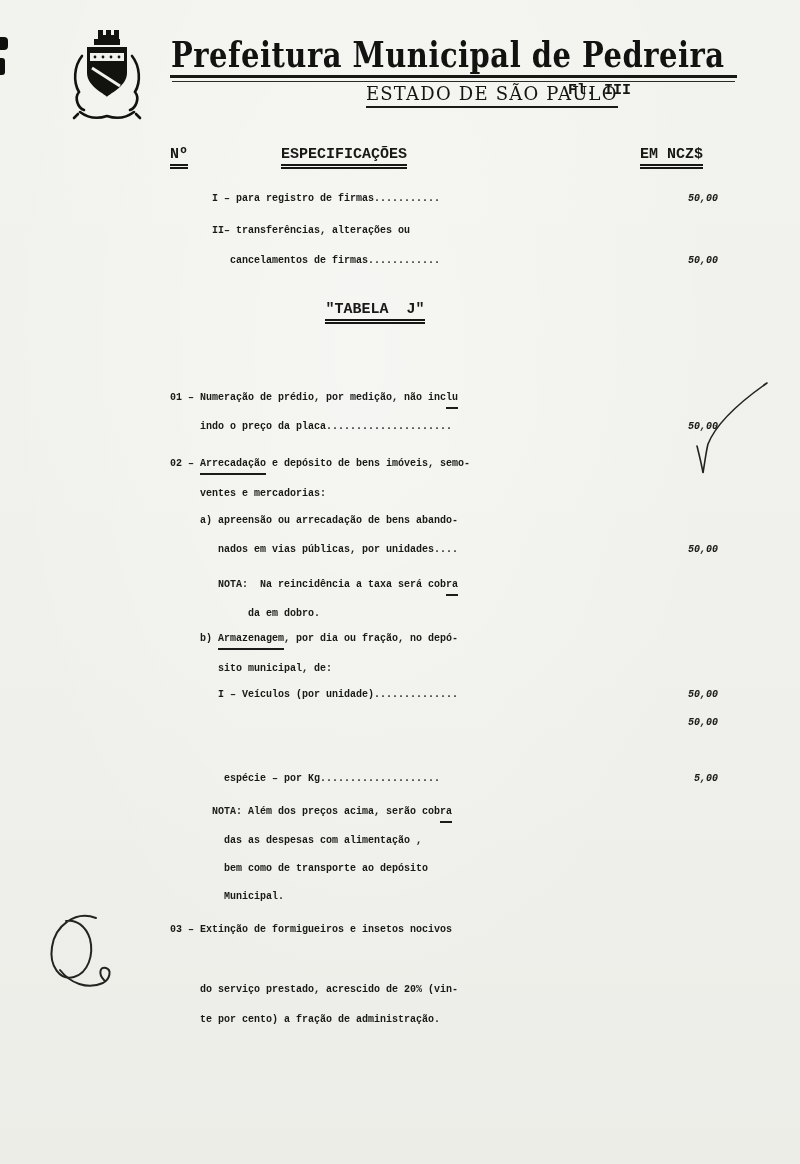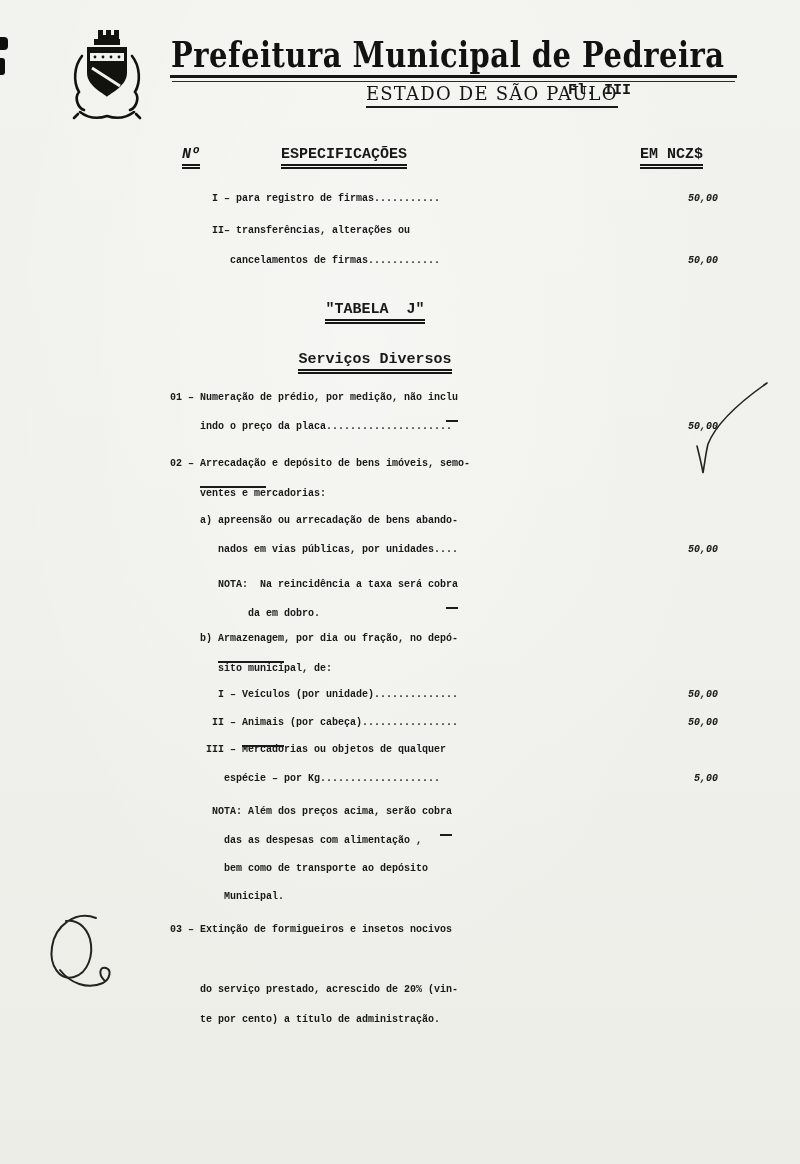--- a/index.html
+++ b/index.html
@@ -31,31 +31,31 @@
     position:absolute; left:556px; top:82px;
     font-family:"Liberation Mono","DejaVu Sans Mono",monospace;
     font-weight:700; font-size:15px; color:#151513; white-space:pre;padding-left:12px;
   }
   
   .colhead{
     position:absolute; top:146px;
     font-family:"Liberation Mono","DejaVu Sans Mono",monospace;
     font-weight:700; font-size:15px; color:#171715; white-space:pre;
   }
-  .ch-num{left:182px;font-style:italic;} .ch-spec{left:281px;} .ch-cur{left:640px;}
+  .ch-num{left:170px;} .ch-spec{left:281px;} .ch-cur{left:640px;}
   .dbl{border-bottom:5px double #171715; padding-bottom:1px;}
   
   .bl{
     position:absolute; left:170px; width:548px;
     font-family:"Liberation Mono","DejaVu Sans Mono",monospace;
     font-weight:700; font-size:10px; line-height:20px; color:#191917;
     white-space:pre;
   }
   .bl .val{position:absolute; right:0; top:0;font-style:italic;}
-  .u{border-bottom:2px solid #1b1b19; padding-bottom:17px;}
+  .u{border-bottom:2px solid #1b1b19; padding-bottom:4px;}
   .bh{
     position:absolute; left:170px; width:410px; text-align:center;
     font-family:"Liberation Mono","DejaVu Sans Mono",monospace;
     font-weight:700; font-size:15px; color:#191917; white-space:pre;
   }
   
   .overlay{position:absolute; left:0; top:0; width:800px; height:1164px; pointer-events:none;}
   .artifact{position:absolute; background:#0f0f0d;}
   .art1{left:0; top:37px;  width:8px;  height:13px; border-radius:0 4px 4px 0;}
   .art2{left:0; top:58px;  width:5px;  height:17px; border-radius:0 3px 3px 0;}
@@ -95,43 +95,41 @@
 
   <div class="colhead ch-num"><span class="dbl">Nº</span></div>
   <div class="colhead ch-spec"><span class="dbl">ESPECIFICAÇÕES</span></div>
   <div class="colhead ch-cur"><span class="dbl">EM NCZ$</span></div>
 
   <div class="bl" style="top:189px"><span><span>       I – para registro de firmas...........</span></span><span class="val">50,00</span></div>
   <div class="bl" style="top:221px"><span><span>       II– transferências, alterações ou</span></span></div>
   <div class="bl" style="top:251px"><span><span>          cancelamentos de firmas............</span></span><span class="val">50,00</span></div>
 
   <div class="bh" style="top:301px"><span class="dbl">"TABELA  J"</span></div>
-  <div class="bh" style="top:351px"><span class="dbl">Serviços Diversos</span></div>
 
   <div class="bl" style="top:388px"><span><span>01 – Numeração de prédio, por medição, não inc</span><span class="u">lu</span></span></div>
   <div class="bl" style="top:417px"><span><span>     indo o preço da placa.....................</span></span><span class="val">50,00</span></div>
   <div class="bl" style="top:454px"><span><span>02 – </span><span class="u">Arrecadação</span><span> e depósito de bens imóveis, semo-</span></span></div>
   <div class="bl" style="top:484px"><span><span>     ventes e mercadorias:</span></span></div>
   <div class="bl" style="top:511px"><span><span>     a) apreensão ou arrecadação de bens abando-</span></span></div>
   <div class="bl" style="top:540px"><span><span>        nados em vias públicas, por unidades....</span></span><span class="val">50,00</span></div>
   <div class="bl" style="top:575px"><span><span>        NOTA:  Na reincidência a taxa será cob</span><span class="u">ra</span></span></div>
   <div class="bl" style="top:604px"><span><span>             da em dobro.</span></span></div>
   <div class="bl" style="top:629px"><span><span>     b) </span><span class="u">Armazenagem</span><span>, por dia ou fração, no depó-</span></span></div>
   <div class="bl" style="top:659px"><span><span>        sito municipal, de:</span></span></div>
   <div class="bl" style="top:685px"><span><span>        I – Veículos (por unidade)..............</span></span><span class="val">50,00</span></div>
-  <div class="bl" style="top:713px"><span><span>       II – </span><span class="u">Animais</span><span> (por cabeça)................</span></span><span class="val">50,00</span></div>
-  <div class="bl" style="top:740px"><span><span>      III – Mercadorias ou objetos de qualquer</span></span></div>
+  <div class="bl" style="top:713px"><span class="val">50,00</span></div>
   <div class="bl" style="top:769px"><span><span>         espécie – por Kg....................</span></span><span class="val">5,00</span></div>
   <div class="bl" style="top:802px"><span><span>       NOTA: Além dos preços acima, serão cob</span><span class="u">ra</span></span></div>
   <div class="bl" style="top:831px"><span><span>         das as despesas com alimentação ,</span></span></div>
   <div class="bl" style="top:859px"><span><span>         bem como de transporte ao depósito</span></span></div>
   <div class="bl" style="top:887px"><span><span>         Municipal.</span></span></div>
   <div class="bl" style="top:920px"><span><span>03 – Extinção de formigueiros e insetos nocivos</span></span></div>
   <div class="bl" style="top:980px"><span><span>     do serviço prestado, acrescido de 20% (vin-</span></span></div>
-  <div class="bl" style="top:1010px"><span><span>     te por cento) a título de administração.</span></span></div>
+  <div class="bl" style="top:1010px"><span><span>     te por cento) a fração de administração.</span></span></div>
 
   <div class="artifact art1"></div>
   <div class="artifact art2"></div>
 
   <svg class="overlay" viewBox="0 0 800 1164">
     <g stroke="#232320" fill="none" stroke-width="1.6" stroke-linecap="round">
       <path d="M697,446 C700,458 702,466 703,473 C705,461 706,452 708,444 C716,424 737,404 767,383"></path>
       <g stroke-width="2">
         <path d="M96,918 C75,910 55,926 52,947 C49,966 60,981 74,977 C88,973 94,955 90,939 C86,926 76,919 66,921"></path>
         <path d="M60,970 C70,983 87,990 103,983 C110,979 112,970 106,968 C100,966 98,974 104,980"></path>

